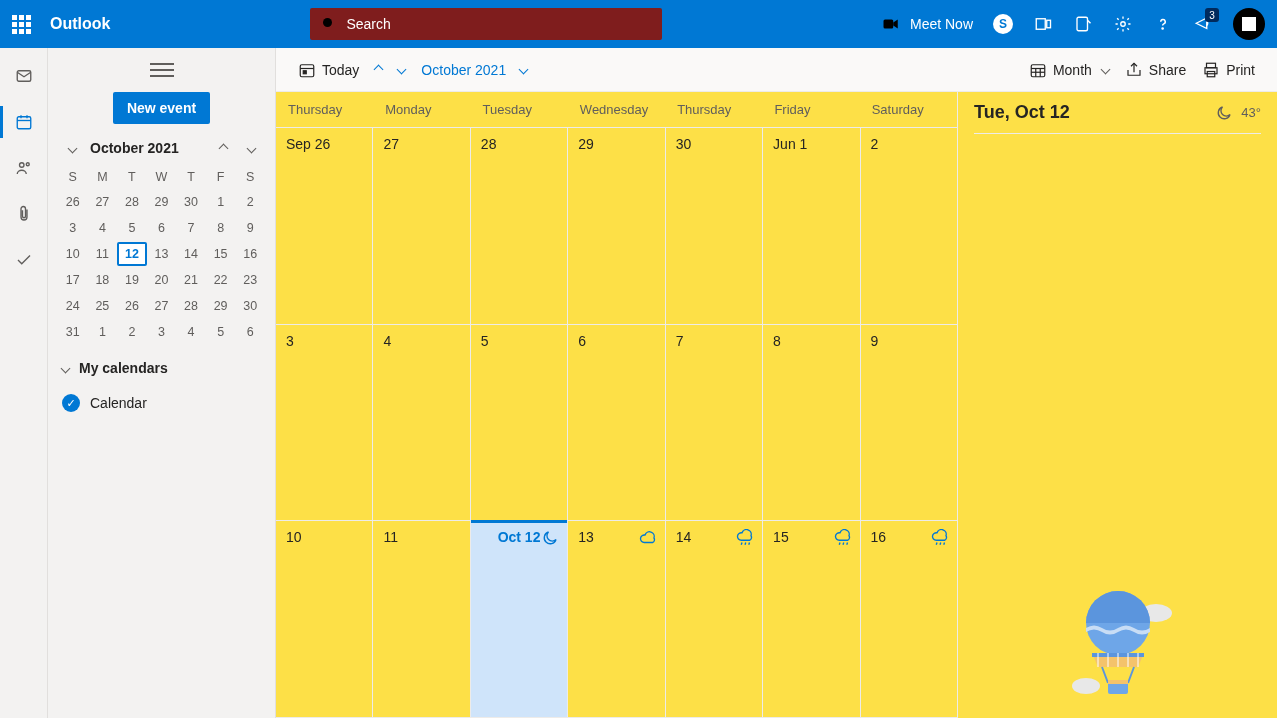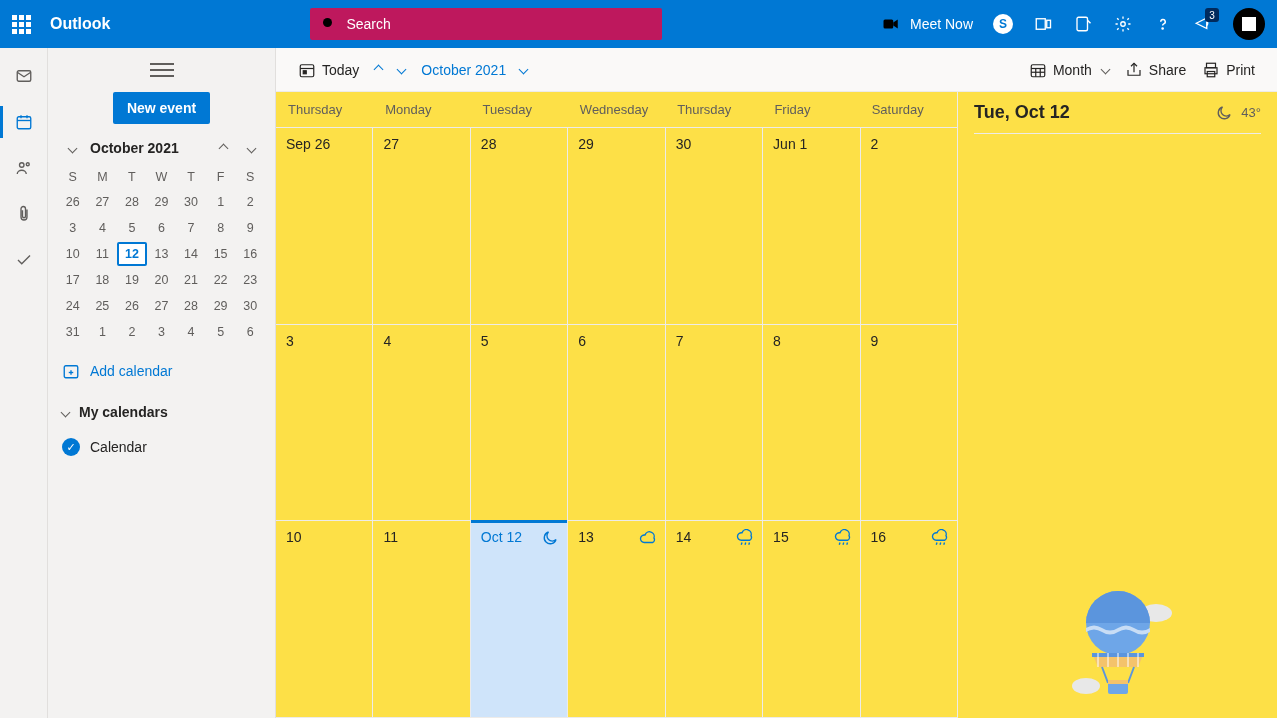--- a/index.html
+++ b/index.html
@@ -1,21 +1,21 @@
 <!DOCTYPE html>
 <html><head>
 <meta charset="utf-8">
 <style>
 * { box-sizing: border-box; margin: 0; padding: 0; }
 body { font-family: "Segoe UI", Arial, sans-serif; font-size: 14px; color: #252423; background: #f3f2f1; width: 1277px; height: 718px; overflow: hidden; }
 .header { display: flex; align-items: center; height: 48px; background: #0078d4; color: #fff; padding: 0 12px; }
 .waffle { width: 24px; display: grid; grid-template-columns: repeat(3,5px); grid-auto-rows: 5px; gap: 2px; cursor: pointer; }
 .waffle span { background: #fff; width: 5px; height: 5px; }
 .brand { margin-left: 14px; font-size: 16px; font-weight: 600; }
-.search { display: flex; align-items: center; margin-left: 200px; width: 352px; height: 32px; background: #be185d; border-radius: 2px; padding: 0 10px; color: #fff; }
+.search { display: flex; align-items: center; margin-left: 200px; width: 352px; height: 32px; background: #7f1d1d; border-radius: 2px; padding: 0 10px; color: #fff; }
 .search input { flex: 1; background: transparent; border: 0; outline: 0; color: #fff; font-size: 14px; margin-left: 8px; }
 .search input::placeholder { color: #fff; }
 .header-right { margin-left: auto; display: flex; align-items: center; gap: 20px; }
 .header-ico { width: 20px; height: 20px; display: flex; align-items: center; justify-content: center; cursor: pointer; position: relative; }
 .header-ico svg { stroke: #fff; fill: none; }
 .meet { display: flex; align-items: center; gap: 10px; cursor: pointer; }
 .skype { width: 20px; height: 20px; background: #fff; border-radius: 50%; color: #0078d4; font-weight: 700; font-size: 12px; display: flex; align-items: center; justify-content: center; }
 .badge { position: absolute; top: -6px; right: -6px; background: #002a5c; color: #fff; font-size: 10px; width: 14px; height: 14px; border-radius: 3px; display: flex; align-items: center; justify-content: center; }
 .avatar { width: 32px; height: 32px; border-radius: 50%; background: #000; display: flex; align-items: center; justify-content: center; }
 .avatar span { width: 14px; height: 14px; background: #fff; }
@@ -49,21 +49,21 @@
 .month { flex: 1; display: flex; flex-direction: column; }
 .dow-row { display: flex; border-bottom: 1px solid #edebe9; }
 .dow-row > div { flex: 1; padding: 10px 12px; font-size: 13px; color: #605e5c; }
 .weeks { flex: 1; display: flex; flex-direction: column; }
 .week { flex: 1; display: flex; border-bottom: 1px solid #edebe9; }
 .day { flex: 1; border-right: 1px solid #edebe9; padding: 8px 10px; position: relative; }
 .day:last-child { border-right: 0; }
 .day .num { font-size: 14px; color: #252423; }
 .day.today { background: #cfe4fa; }
 .day.today::before { content:""; position:absolute; top:-1px; left:0; right:0; height:3px; background:#0078d4;}
-.day.today .num { color: #0078d4; font-weight: 400; }
+.day.today .num { color: #0078d4; font-weight: 700; text-align: center; }
 .wx { position: absolute; right: 8px; top: 8px; color: #0078d4; }
 .detail { width: 320px; border-left: 1px solid #edebe9; padding: 10px 16px; display:flex;flex-direction:column;}
 .detail-head { display: flex; align-items: center; justify-content: space-between; border-bottom:1px solid #edebe9; padding-bottom:10px;}
 .detail-head h2 { font-size: 18px; font-weight: 700; }
 .temp { display: flex; align-items: center; gap: 8px; color: #605e5c; font-size: 13px; }
 .balloon-ctn{margin-top:auto;display:flex;justify-content:center;padding-bottom:10px;}
 svg.ico { width: 18px; height: 18px; }
 .chev{display:inline-block;border:solid currentColor;border-width:0 1.5px 1.5px 0;padding:3px;}
 .chev.down{transform:rotate(45deg);}
 .chev.up{transform:rotate(-135deg);}
@@ -237,28 +237,20 @@
         <div class="mini-cell">29</div>
         <div class="mini-cell">30</div>
         <div class="mini-cell">31</div>
         <div class="mini-cell">1</div>
         <div class="mini-cell">2</div>
         <div class="mini-cell">3</div>
         <div class="mini-cell">4</div>
         <div class="mini-cell">5</div>
         <div class="mini-cell">6</div>
       </div>
-    <div class="add-cal">
-      <svg class="ico" viewBox="0 0 24 24" stroke="currentColor" fill="none" stroke-width="1.8">
-          <rect x="3" y="5" width="18" height="16" rx="2"></rect>
-          <line x1="12" y1="11" x2="12" y2="17"></line>
-          <line x1="9" y1="14" x2="15" y2="14"></line>
-        </svg>
-      <span>Add calendar</span>
-    </div>
     <div class="my-cal">
       <i class="chev down" style="color:#605e5c"></i>
       <span>My calendars</span>
     </div>
     <div class="cal-item">
       <span class="check-circle">✓</span>
       <span>Calendar</span>
     </div>
   </div>
 

